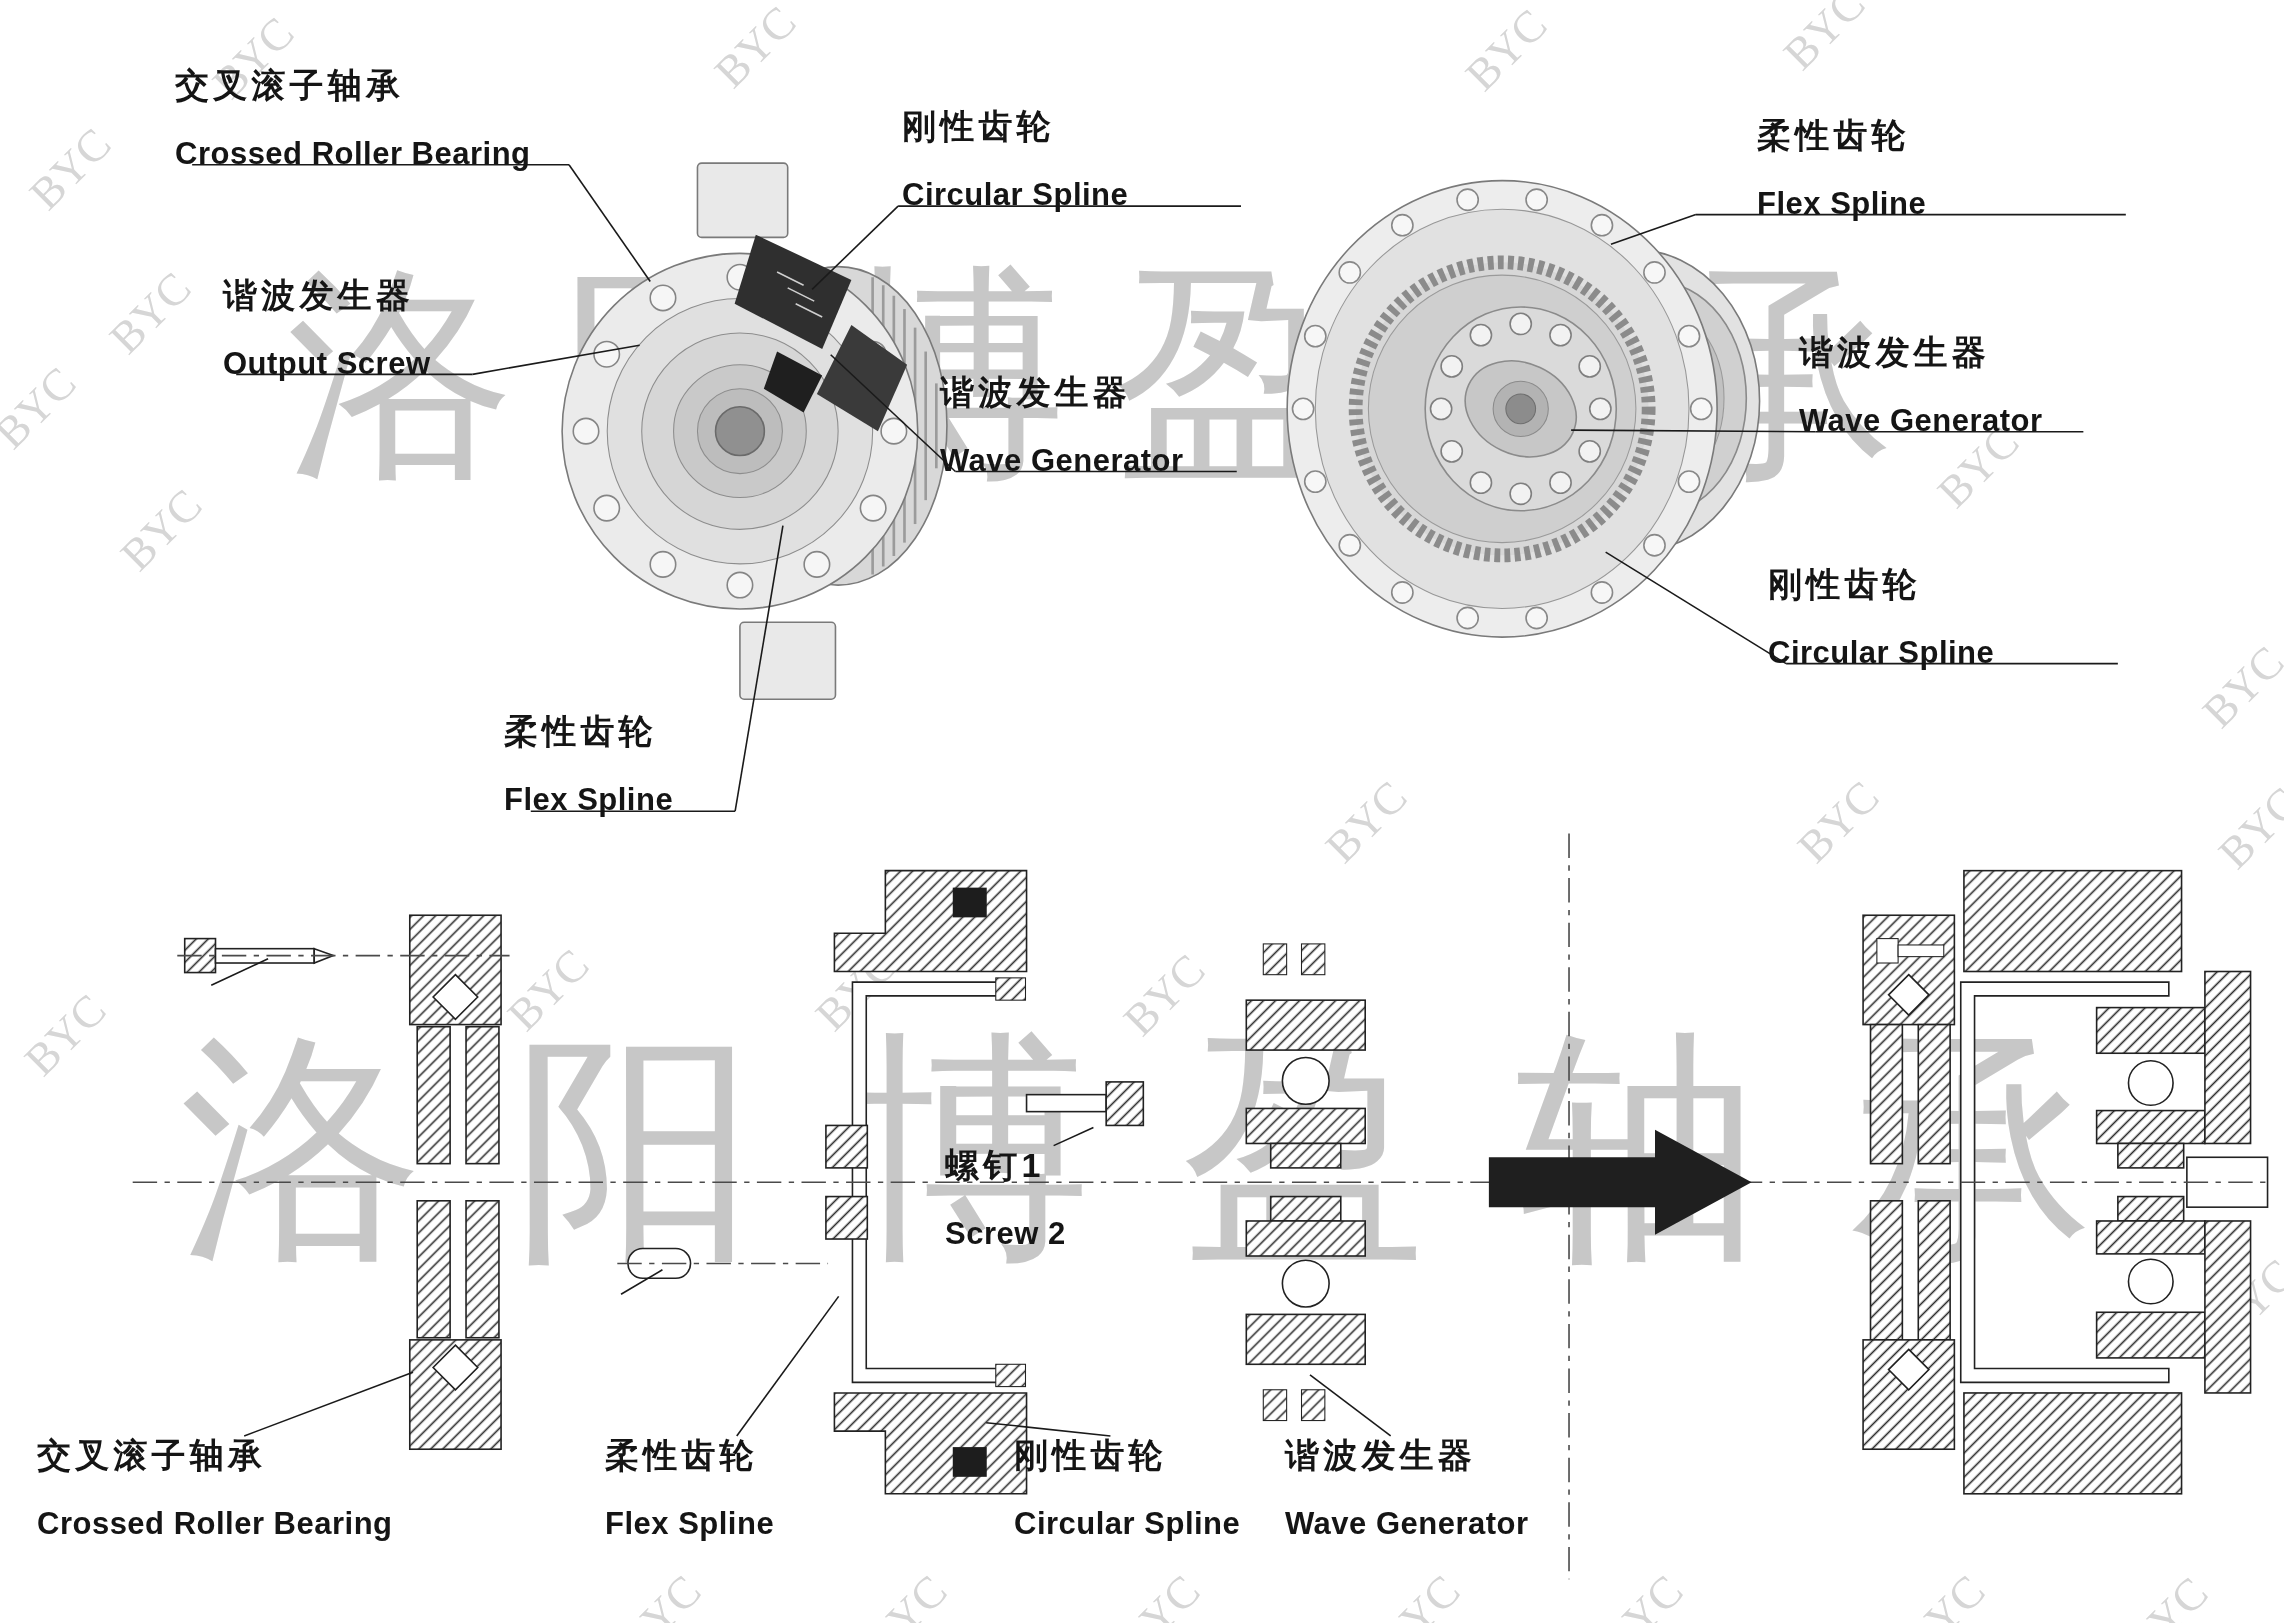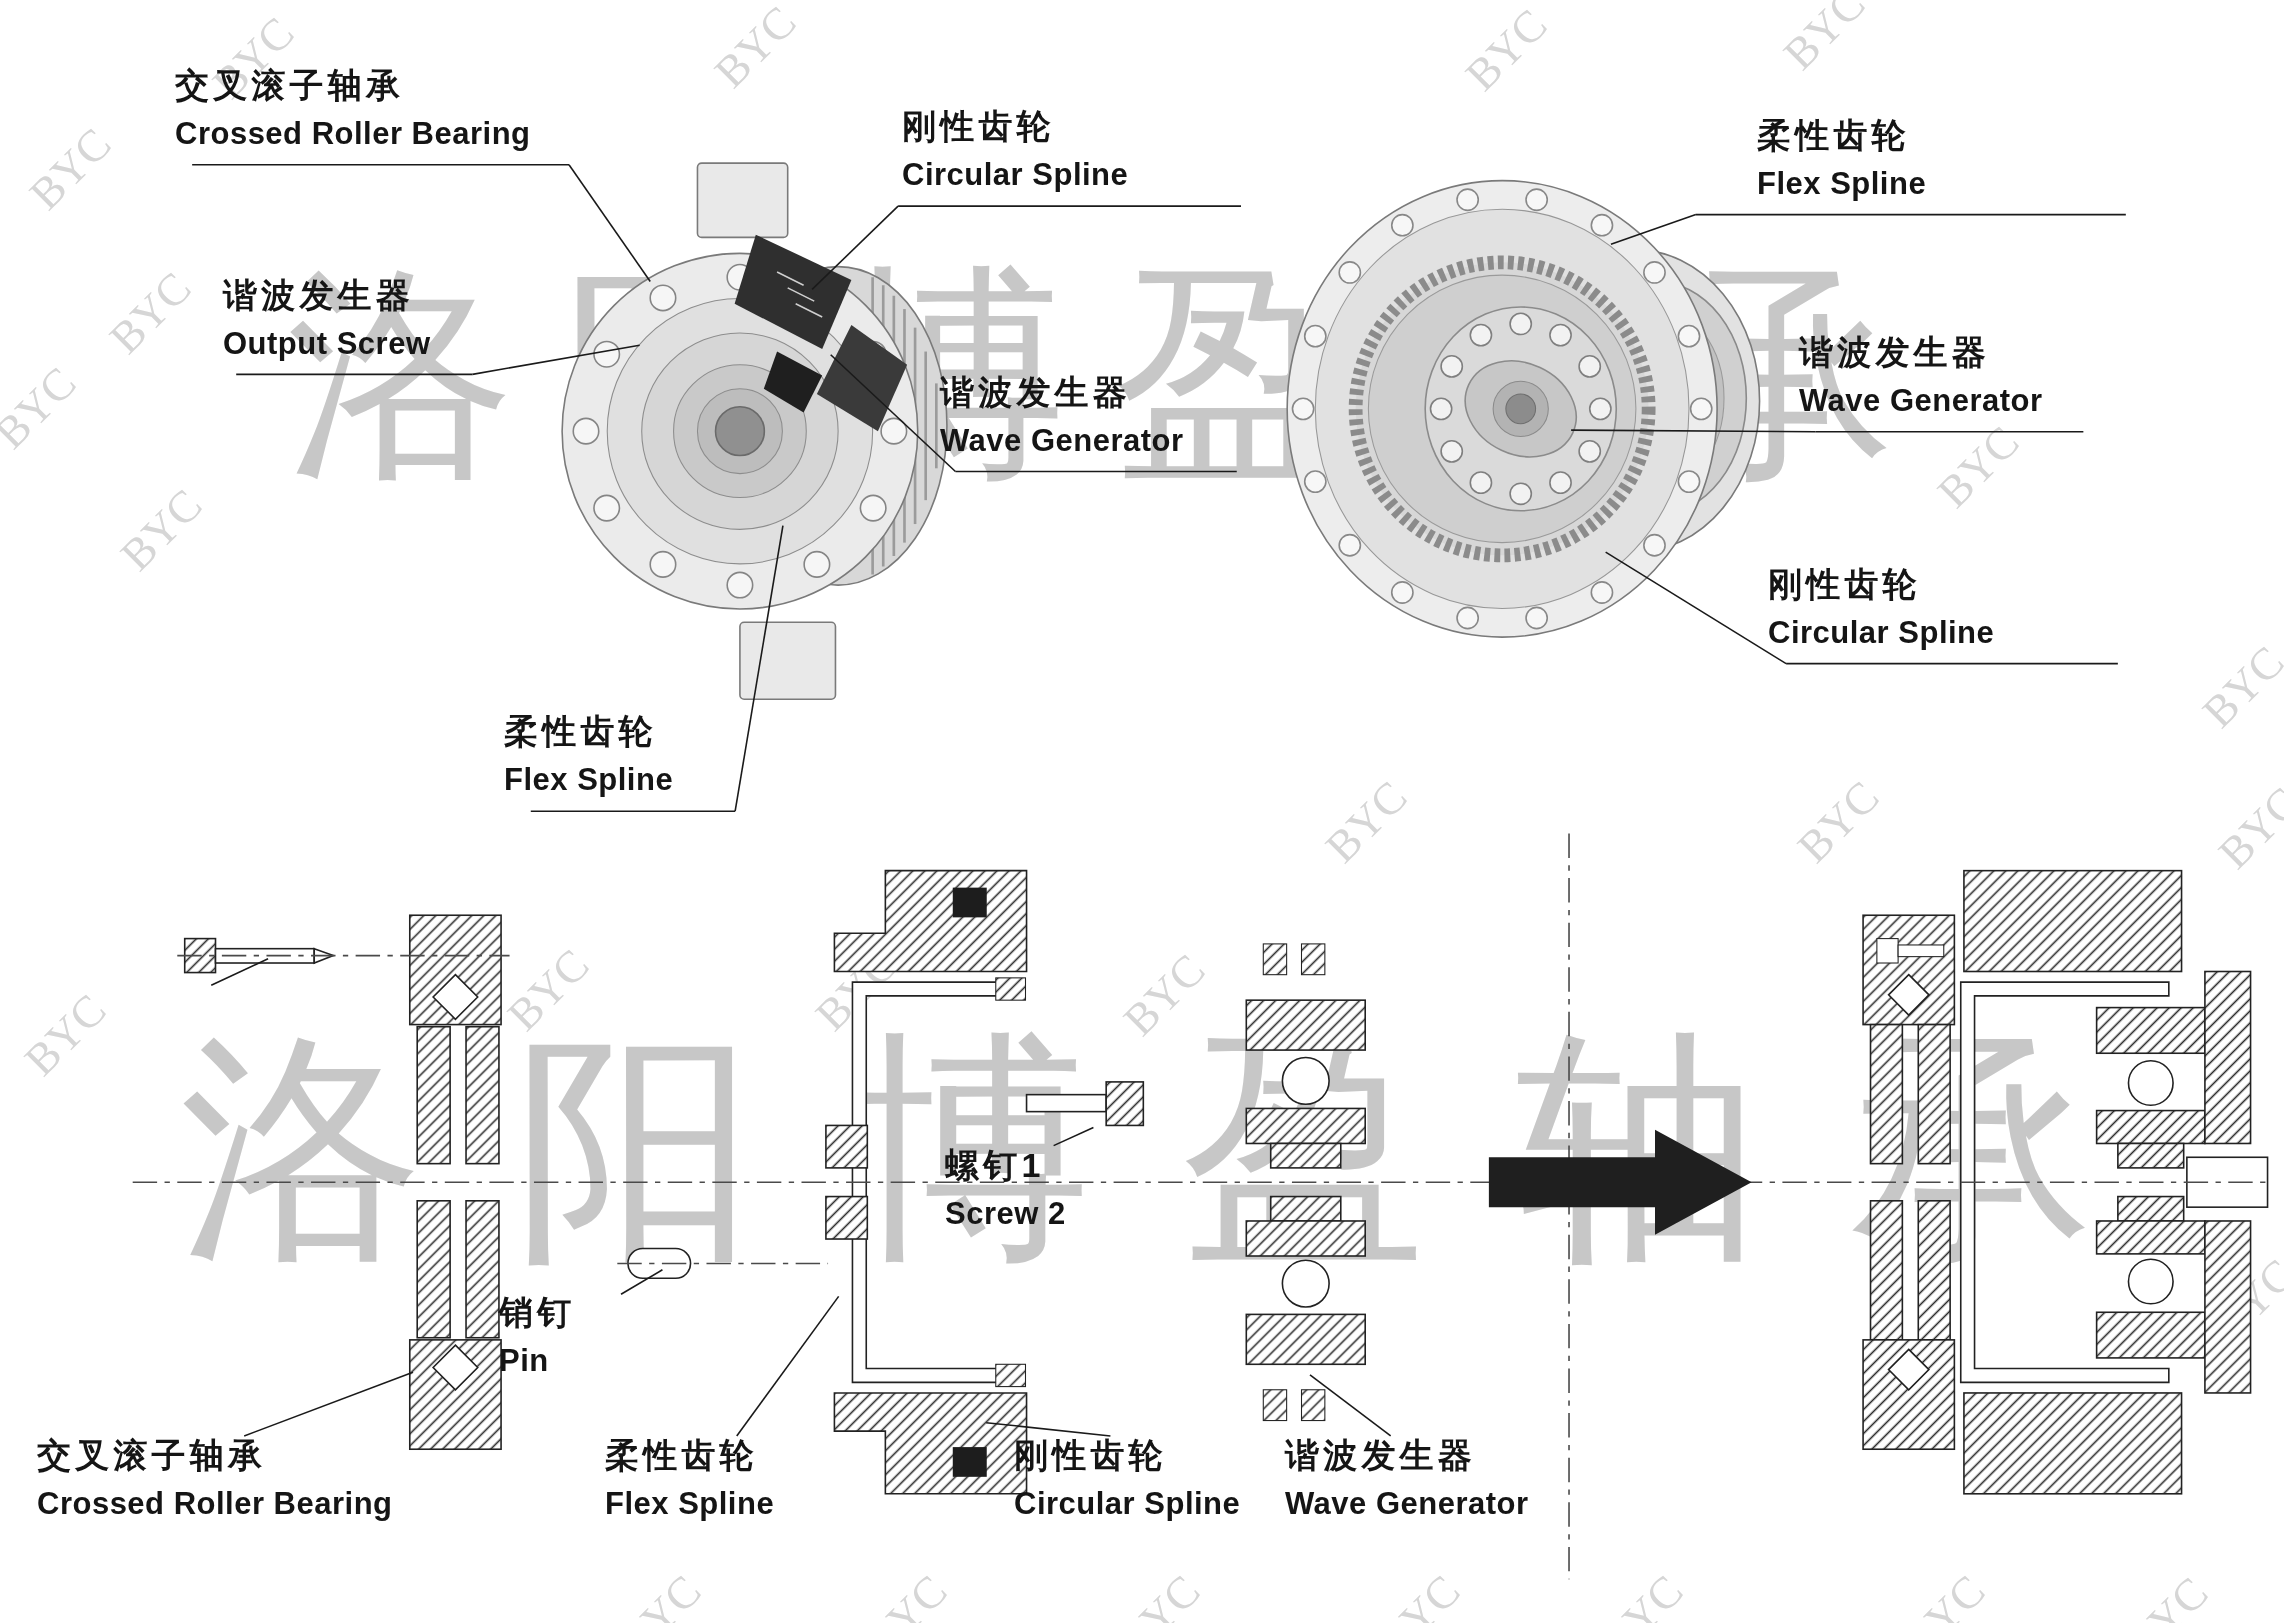--- a/index.html
+++ b/index.html
@@ -12,21 +12,21 @@
   #wm-top{font-size:228px;letter-spacing:48px}
   #wm-bottom{font-size:244px;letter-spacing:90px}
   .wm-byc{position:absolute;z-index:0;font-family:"Liberation Serif",serif;
           font-size:45px;color:#d6d6d6;transform:rotate(-45deg);white-space:nowrap}
   
   #drawing{position:absolute;left:0;top:0;z-index:1}
   
   .label{position:absolute;z-index:2;text-align:left;font-weight:bold;
          color:#151515;line-height:1}
   .label .zh{font-size:34px;letter-spacing:4.2px}
-  .label .en{font-size:31px;margin-top:16px;letter-spacing:0.5px}
+  .label .en{font-size:31px;margin-top:36px;letter-spacing:0.5px}
 </style>
 </head>
 <body>
 
 <div id="stage">
 
   <div id="wm-top" class="wm-brand" style="left:287px;top:223px;">洛阳博盈轴承</div>
   <div id="wm-bottom" class="wm-brand" style="left:180px;top:987px;">洛阳博盈轴承</div>
 
   <span class="wm-byc" style="left:207px;top:32px">BYC</span>
@@ -302,24 +302,20 @@
   </div>
   <div class="label" style="left:1768px;top:567px;width:287px">
     <div class="zh">刚性齿轮</div>
     <div class="en">Circular Spline</div>
   </div>
 
   <div class="label" style="left:37px;top:1438px;width:403px">
     <div class="zh">交叉滚子轴承</div>
     <div class="en">Crossed Roller Bearing</div>
   </div>
-  <div class="label" style="left:499px;top:1295px;width:180px">
-    <div class="zh">销钉</div>
-    <div class="en">Pin</div>
-  </div>
   <div class="label" style="left:605px;top:1438px;width:260px">
     <div class="zh">柔性齿轮</div>
     <div class="en">Flex Spline</div>
   </div>
   <div class="label" style="left:945px;top:1148px;width:218px">
     <div class="zh">螺钉1</div>
     <div class="en">Screw 2</div>
   </div>
   <div class="label" style="left:1014px;top:1438px;width:297px">
     <div class="zh">刚性齿轮</div>

